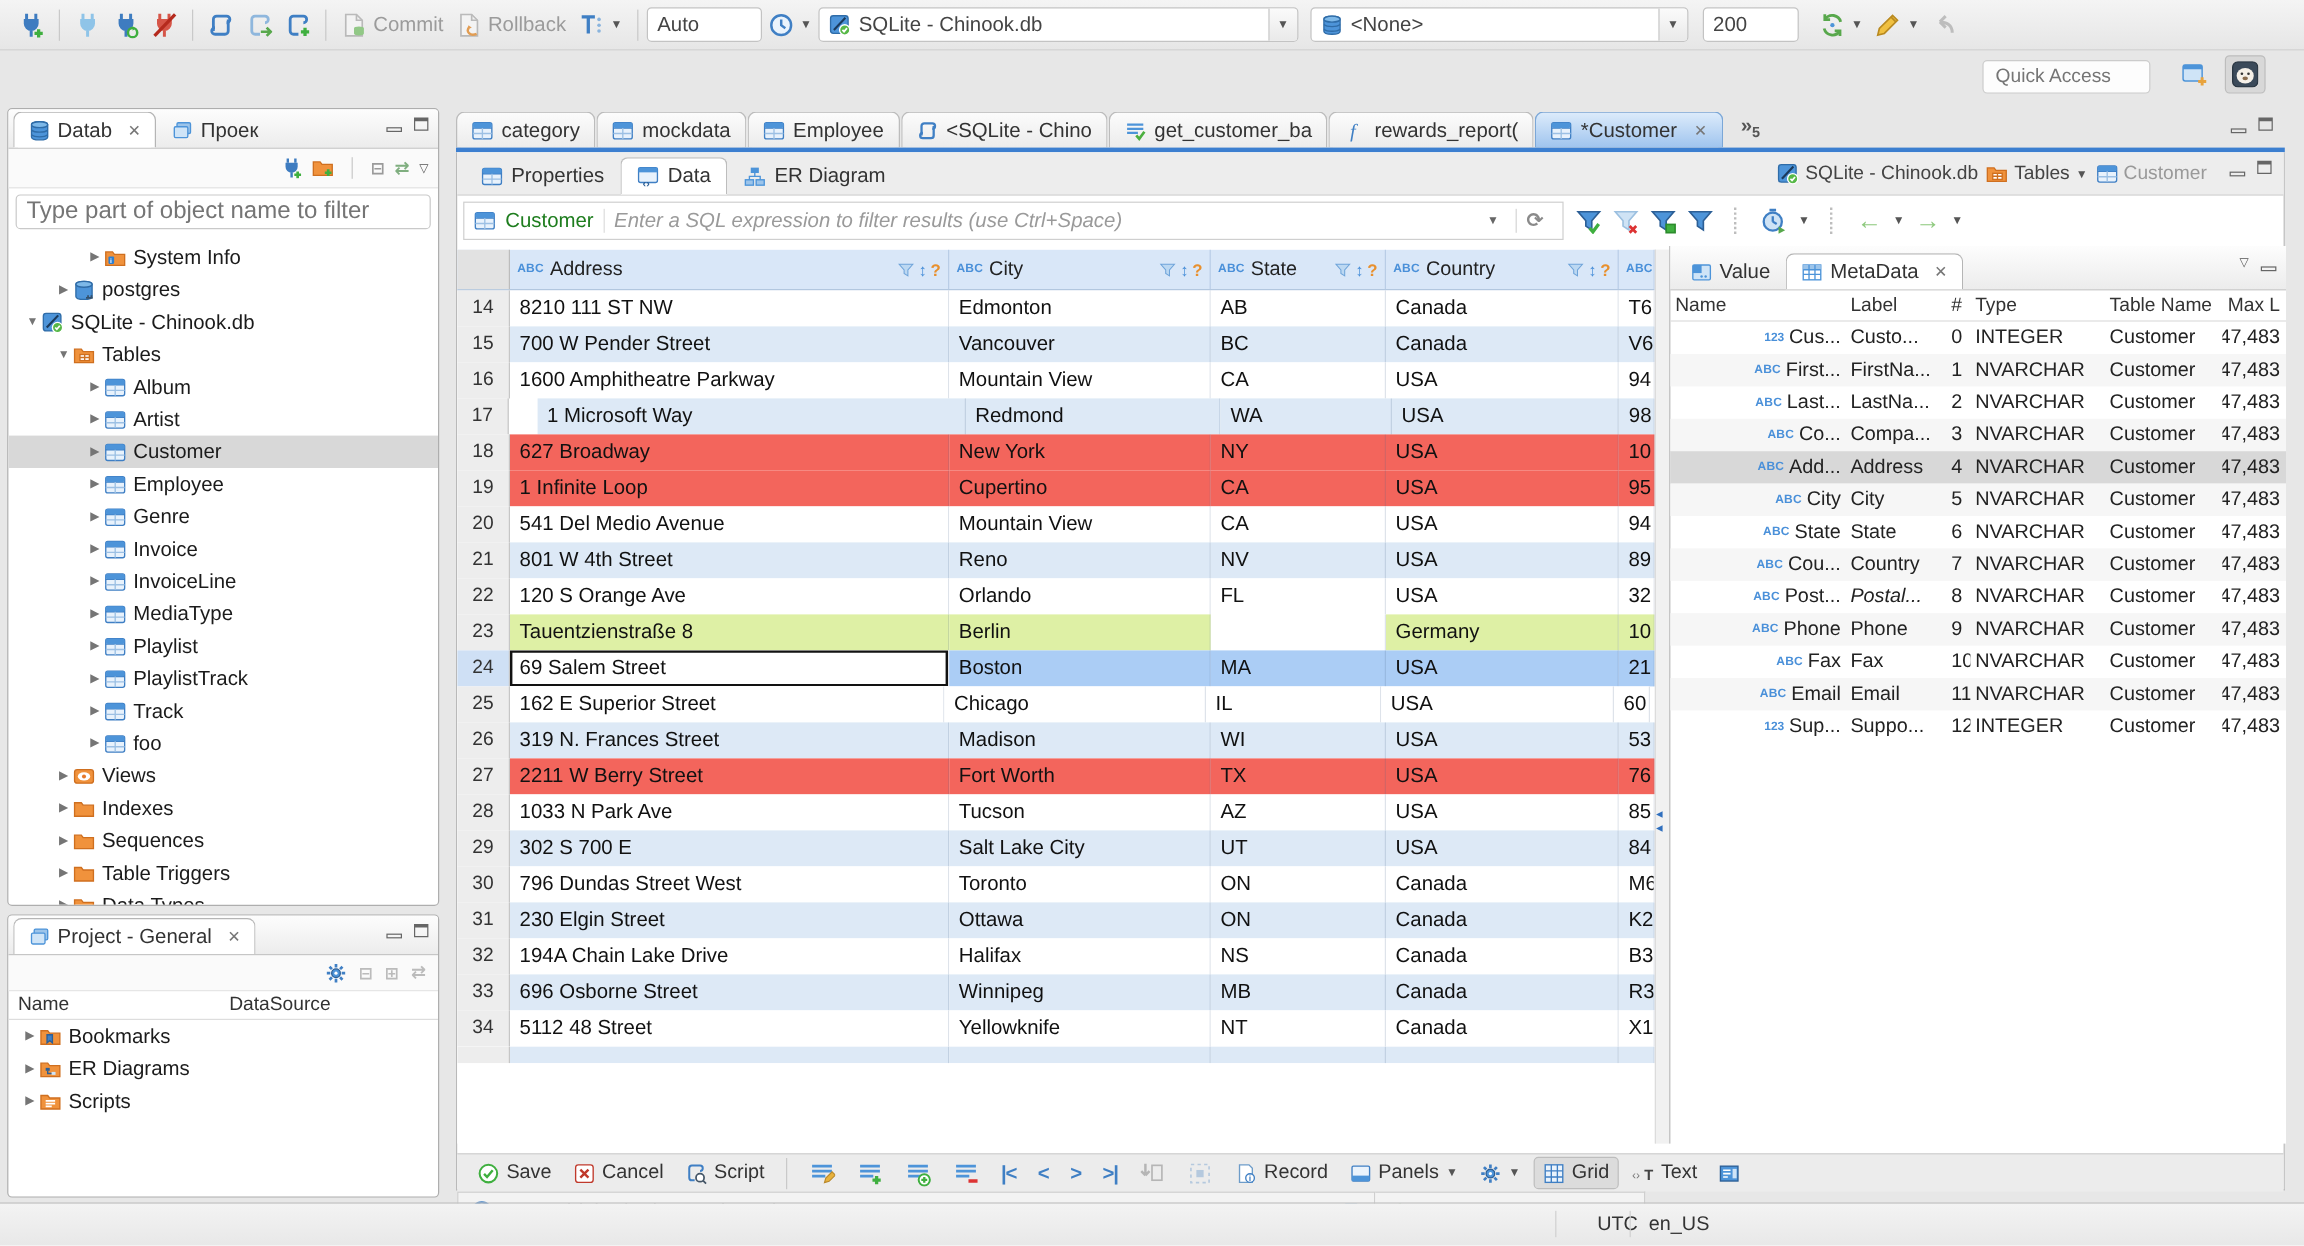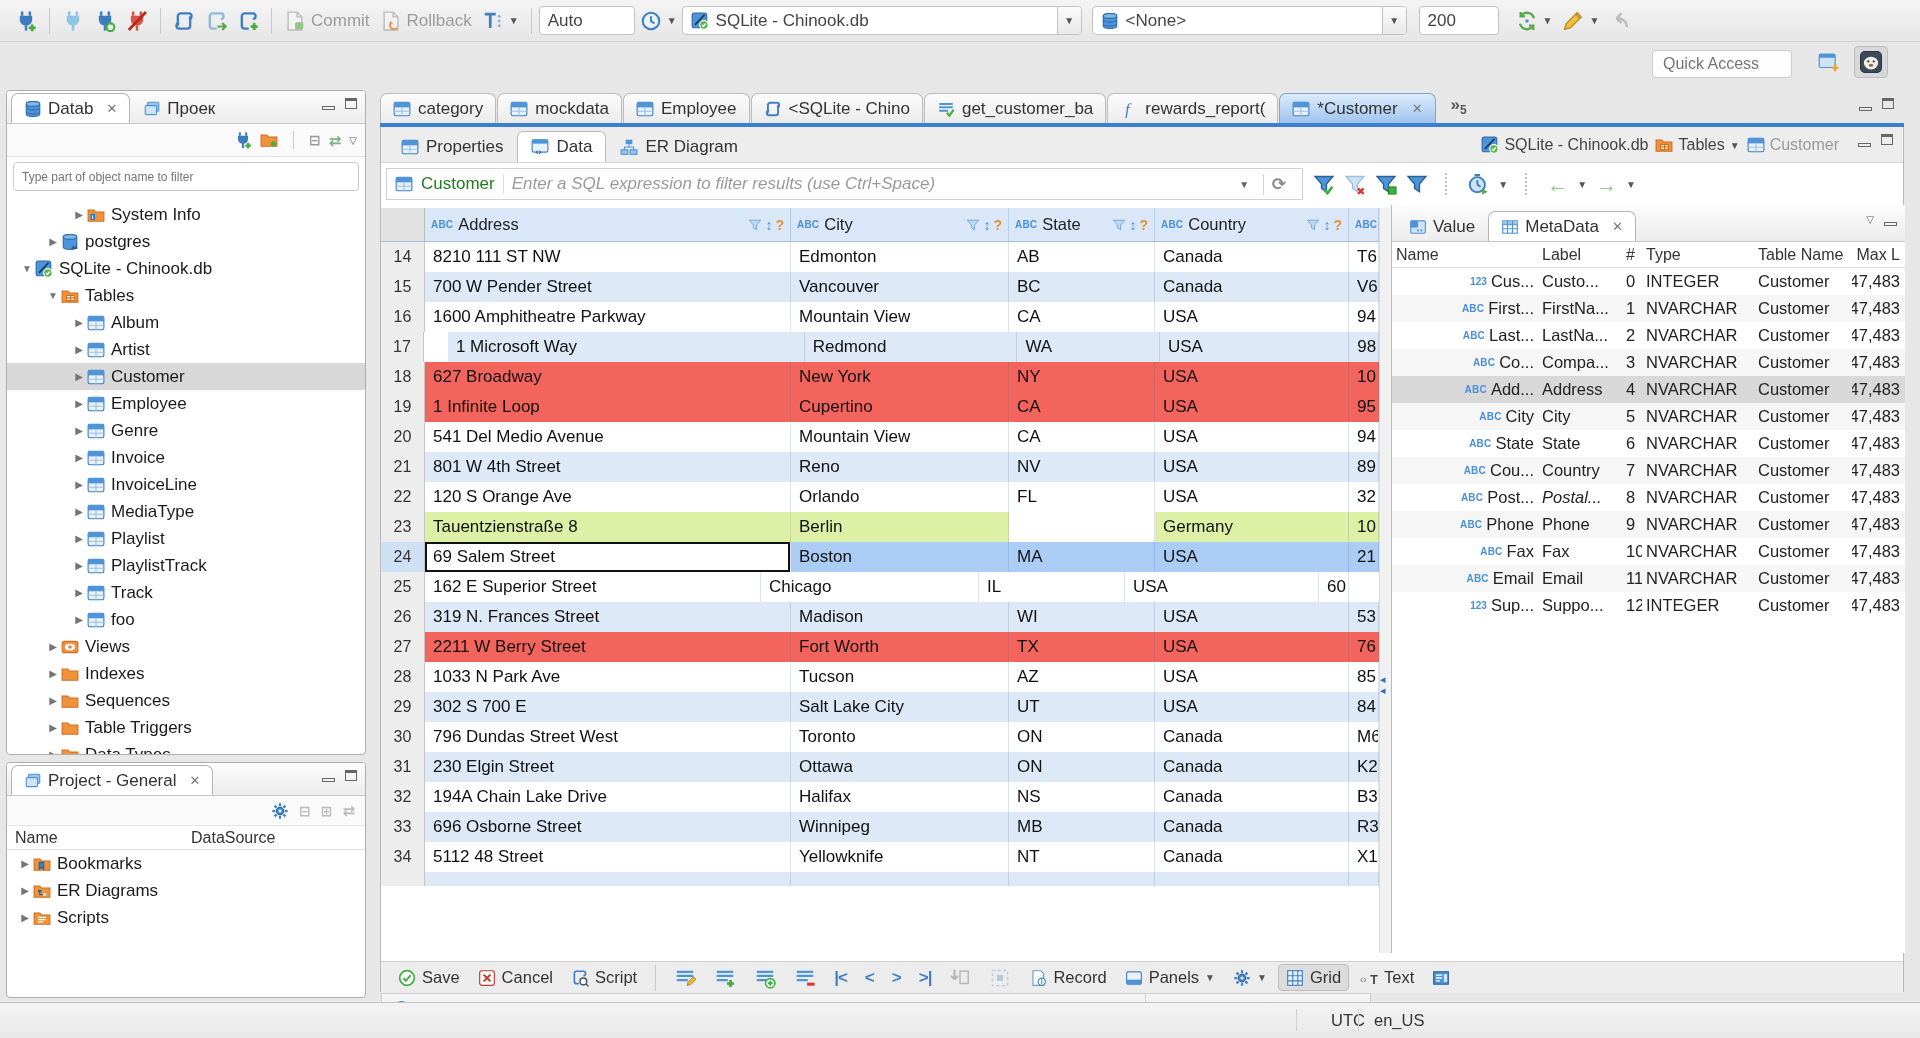--- a/index.html
+++ b/index.html
@@ -44,21 +44,21 @@
   .ptab-row{height:33px;background:linear-gradient(#fdfdfd,#ececec);border-bottom:1px solid #c6c6c6;
     display:flex;align-items:flex-end;padding-left:4px;position:relative;}
   .ptab{display:flex;align-items:center;gap:6px;padding:0 12px;height:30px;font-size:17px;color:#333;
     border:1px solid transparent;border-bottom:none;}
   .ptab.active{background:#fff;border-color:#b5b5b5;border-radius:7px 7px 0 0;}
   .ptab-row .winbtns{position:absolute;right:8px;top:6px;display:flex;gap:10px;align-items:center;}
   #nav-panel{left:6px;top:90px;width:360px;height:665px;}
   #nav-toolbar{height:33px;display:flex;align-items:center;justify-content:flex-end;
     padding:0 8px;gap:8px;border-bottom:1px solid #e3e3e3;background:#fafafa;}
   #nav-filter{margin:5px 6px;width:calc(100% - 12px);height:29px;border:1px solid #c9c9c9;border-radius:4px;
-    padding:0 8px;font-size:12px;font-style:normal;color:#666;font-family:inherit;}
+    padding:0 8px;font-size:20px;font-style:normal;color:#666;font-family:inherit;}
   #navtree{position:absolute;left:0;right:0;top:110px;bottom:0;overflow:hidden;}
   .trow{display:flex;align-items:center;height:27px;white-space:nowrap;}
   .trow.sel{background:#d8d8d8;}
   .trow .arr{width:16px;font-size:10px;color:#757575;text-align:center;flex:none;}
   .trow .tlbl{margin-left:6px;font-size:17px;color:#1b1b1b;}
 
   #proj-panel{left:6px;top:762px;width:360px;height:236px;}
   #proj-toolbar{height:30px;display:flex;align-items:center;justify-content:flex-end;gap:10px;
      padding:0 10px;background:#fafafa;border-bottom:1px solid #e6e6e6;}
   #proj-cols{display:flex;height:24px;align-items:center;border-bottom:1px solid #ddd;
@@ -1076,21 +1076,21 @@
           <div class="grow row-sel">
             <div class="gc gnum" style="width: 44px;">24</div>
             <div class="gc focus" style="width: 366px;">69 Salem Street</div>
             <div class="gc" style="width: 218px;">Boston</div>
             <div class="gc" style="width: 146px;">MA</div>
             <div class="gc" style="width: 194px;">USA</div>
             <div class="gc" style="width: 30px;">21</div>
           </div>
           <div class="grow row-white">
             <div class="gc gnum" style="width: 44px;">25</div>
-            <div class="gc" style="width: 336px;">162 E Superior Street</div>
+            <div class="gc" style="width: 362px;">162 E Superior Street</div>
             <div class="gc" style="width: 218px;">Chicago</div>
             <div class="gc" style="width: 146px;">IL</div>
             <div class="gc" style="width: 194px;">USA</div>
             <div class="gc" style="width: 30px;">60</div>
           </div>
           <div class="grow row-alt">
             <div class="gc gnum" style="width: 44px;">26</div>
             <div class="gc" style="width: 366px;">319 N. Frances Street</div>
             <div class="gc" style="width: 218px;">Madison</div>
             <div class="gc" style="width: 146px;">WI</div>

